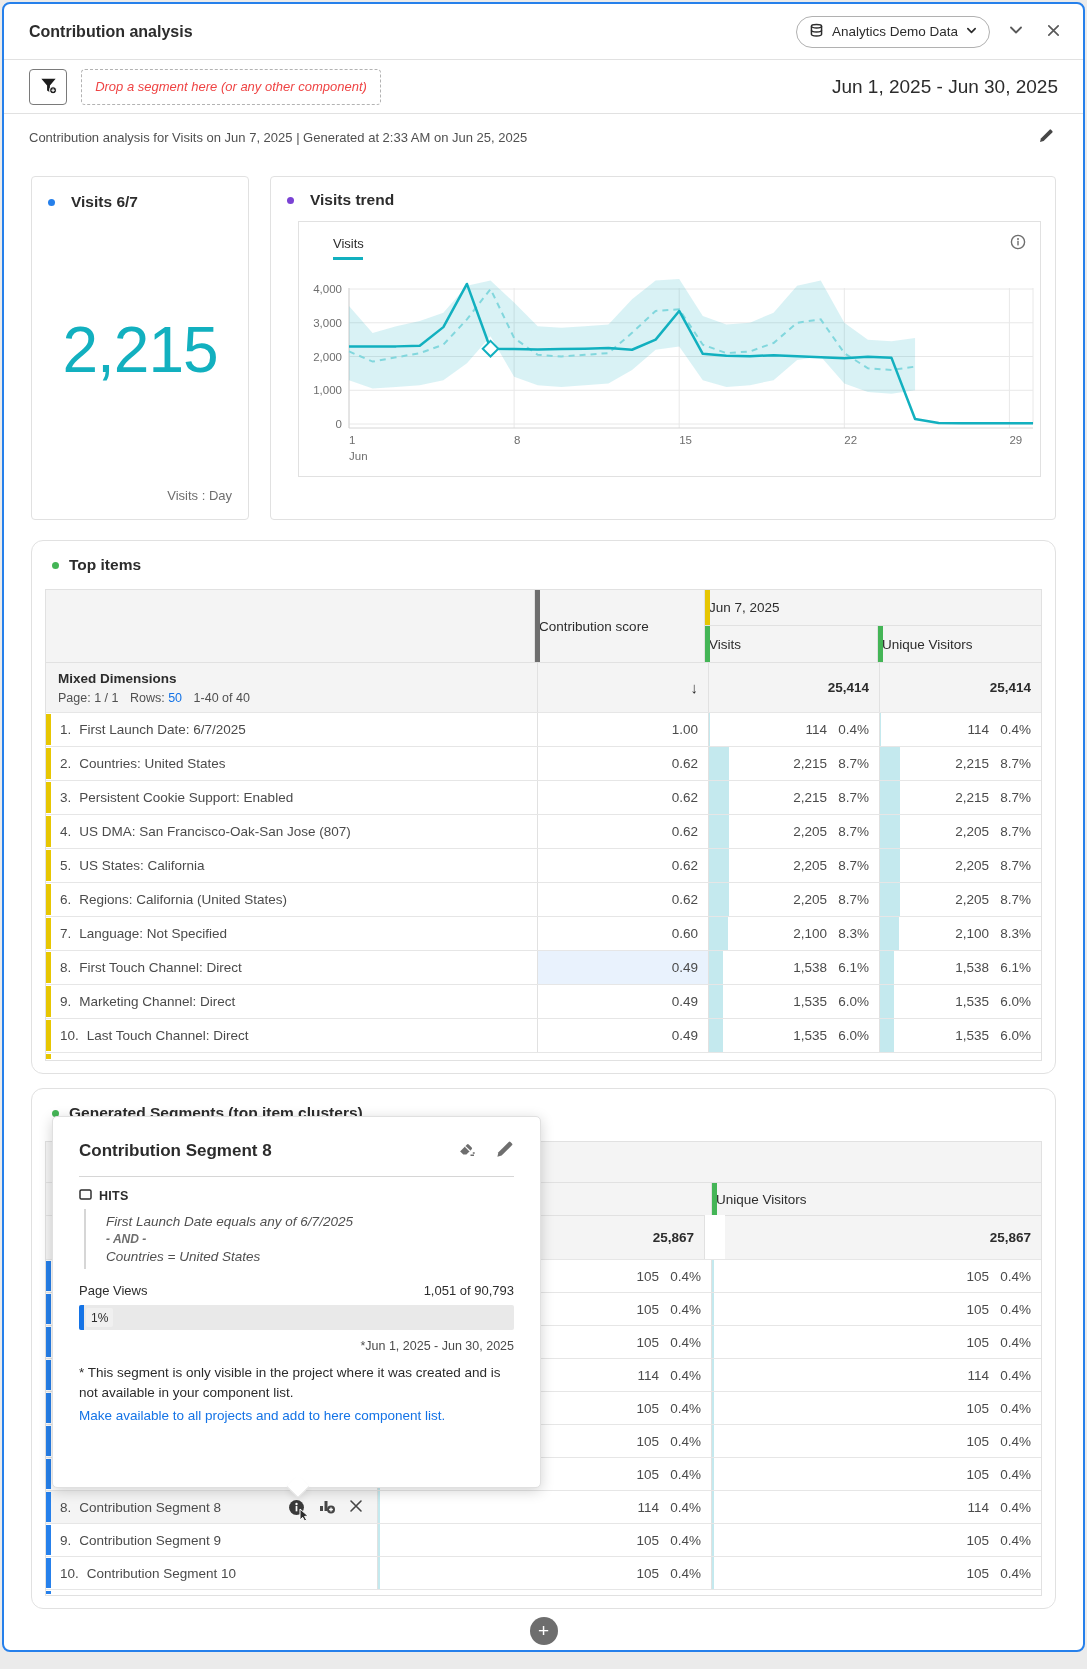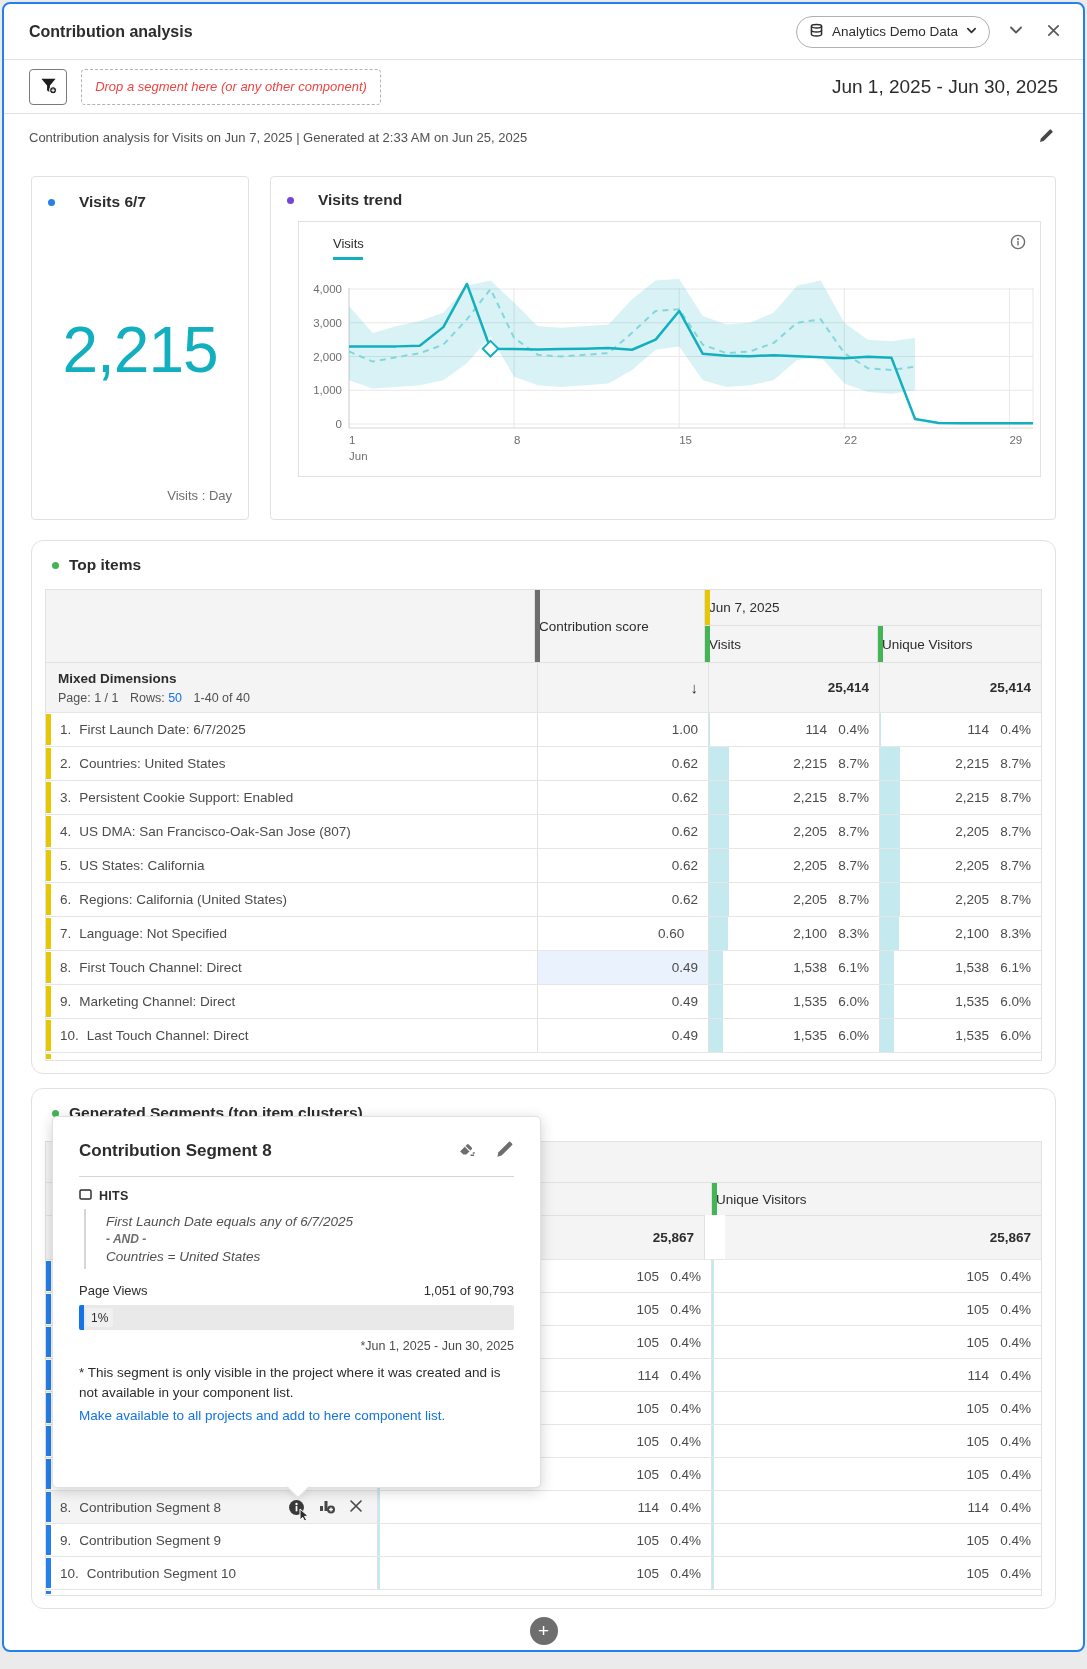--- a/index.html
+++ b/index.html
@@ -17,21 +17,21 @@
   .toolbar { height:54px; display:flex; align-items:center; padding:0 25px; border-bottom:1px solid #e1e1e1; gap:14px; }
   .filter-btn { width:38px; height:36px; border:1px solid #7a7a7a; border-radius:4px; background:#fff; display:flex; align-items:center; justify-content:center; cursor:pointer; }
   .dropzone { width:300px; height:36px; border:1px dashed #b3b3b3; border-radius:4px; display:flex; align-items:center; justify-content:center; font-size:13px; font-style:italic; color:#ef4444; background:#fff; }
   .daterange { margin-left:auto; font-size:19px; color:#2c2c2c; }
   .subtitle-row { height:46px; display:flex; align-items:center; padding:0 25px; }
   .subtitle { font-size:13px; color:#505050; }
   .pencil { margin-left:auto; }
   .cards { display:flex; gap:21px; padding:16px 27px 0 27px; }
   .card { border:1px solid #e1e1e1; border-radius:4px; background:#fff; }
   .visits-card { width:225px; height:344px; padding:16px; display:flex; flex-direction:column; }
-  .card-title-row { display:flex; align-items:center; gap:24px; }
+  .card-title-row { display:flex; align-items:center; gap:16px; }
   .dot { width:7px; height:7px; border-radius:50%; flex:0 0 auto; }
   .card-title { font-size:15.5px; font-weight:bold; color:#2c2c2c; }
   .big-num { flex:1; display:flex; align-items:center; justify-content:center; font-size:64px; font-weight:300; letter-spacing:-1px; }
   .card-footer { text-align:right; font-size:13px; color:#6e6e6e; }
   .trend-card { flex:1; height:344px; padding:14px 14px 14px 16px; }
   .chart-box { position:relative; margin:12px 0 0 11px; height:256px; border:1px solid #e1e1e1; }
   .legend { position:absolute; left:34px; top:14px; font-size:13px; color:#2c2c2c; }
   .legend-swatch { margin-top:6px; width:30px; height:3px; }
   .chart-info { position:absolute; right:14px; top:12px; }
   .panel { margin:20px 27px 0 27px; border:1px solid #e1e1e1; border-radius:12px; background:#fff; padding:14px 13px 12px 13px; }
@@ -387,21 +387,21 @@
          <span class="vnum">2,205</span>
          <span class="vpct">8.7%</span>
        </div>
           </div>
           <div class="trow drow">
             <div class="cell name-cell" style="width:498px;">
          <span class="accent" style="background:#e7c602;"></span>
          <span class="rank">7.</span>
          <span>Language: Not Specified</span>
        </div>
-       <div class="cell val-cell " style="width:173px; padding-right:24px;">
+       <div class="cell val-cell " style="width:173px; padding-right:10px;">
          <span>0.60</span>
        </div>
        <div class="cell val-cell" style="width:173px;">
          <span class="minibar" style="width:19px; background:#c4e9ee;"></span>
          <span class="vnum">2,100</span>
          <span class="vpct">8.3%</span>
        </div>
        <div class="cell val-cell" style="width:163px;">
          <span class="minibar" style="width:19px; background:#c4e9ee;"></span>
          <span class="vnum">2,100</span>

